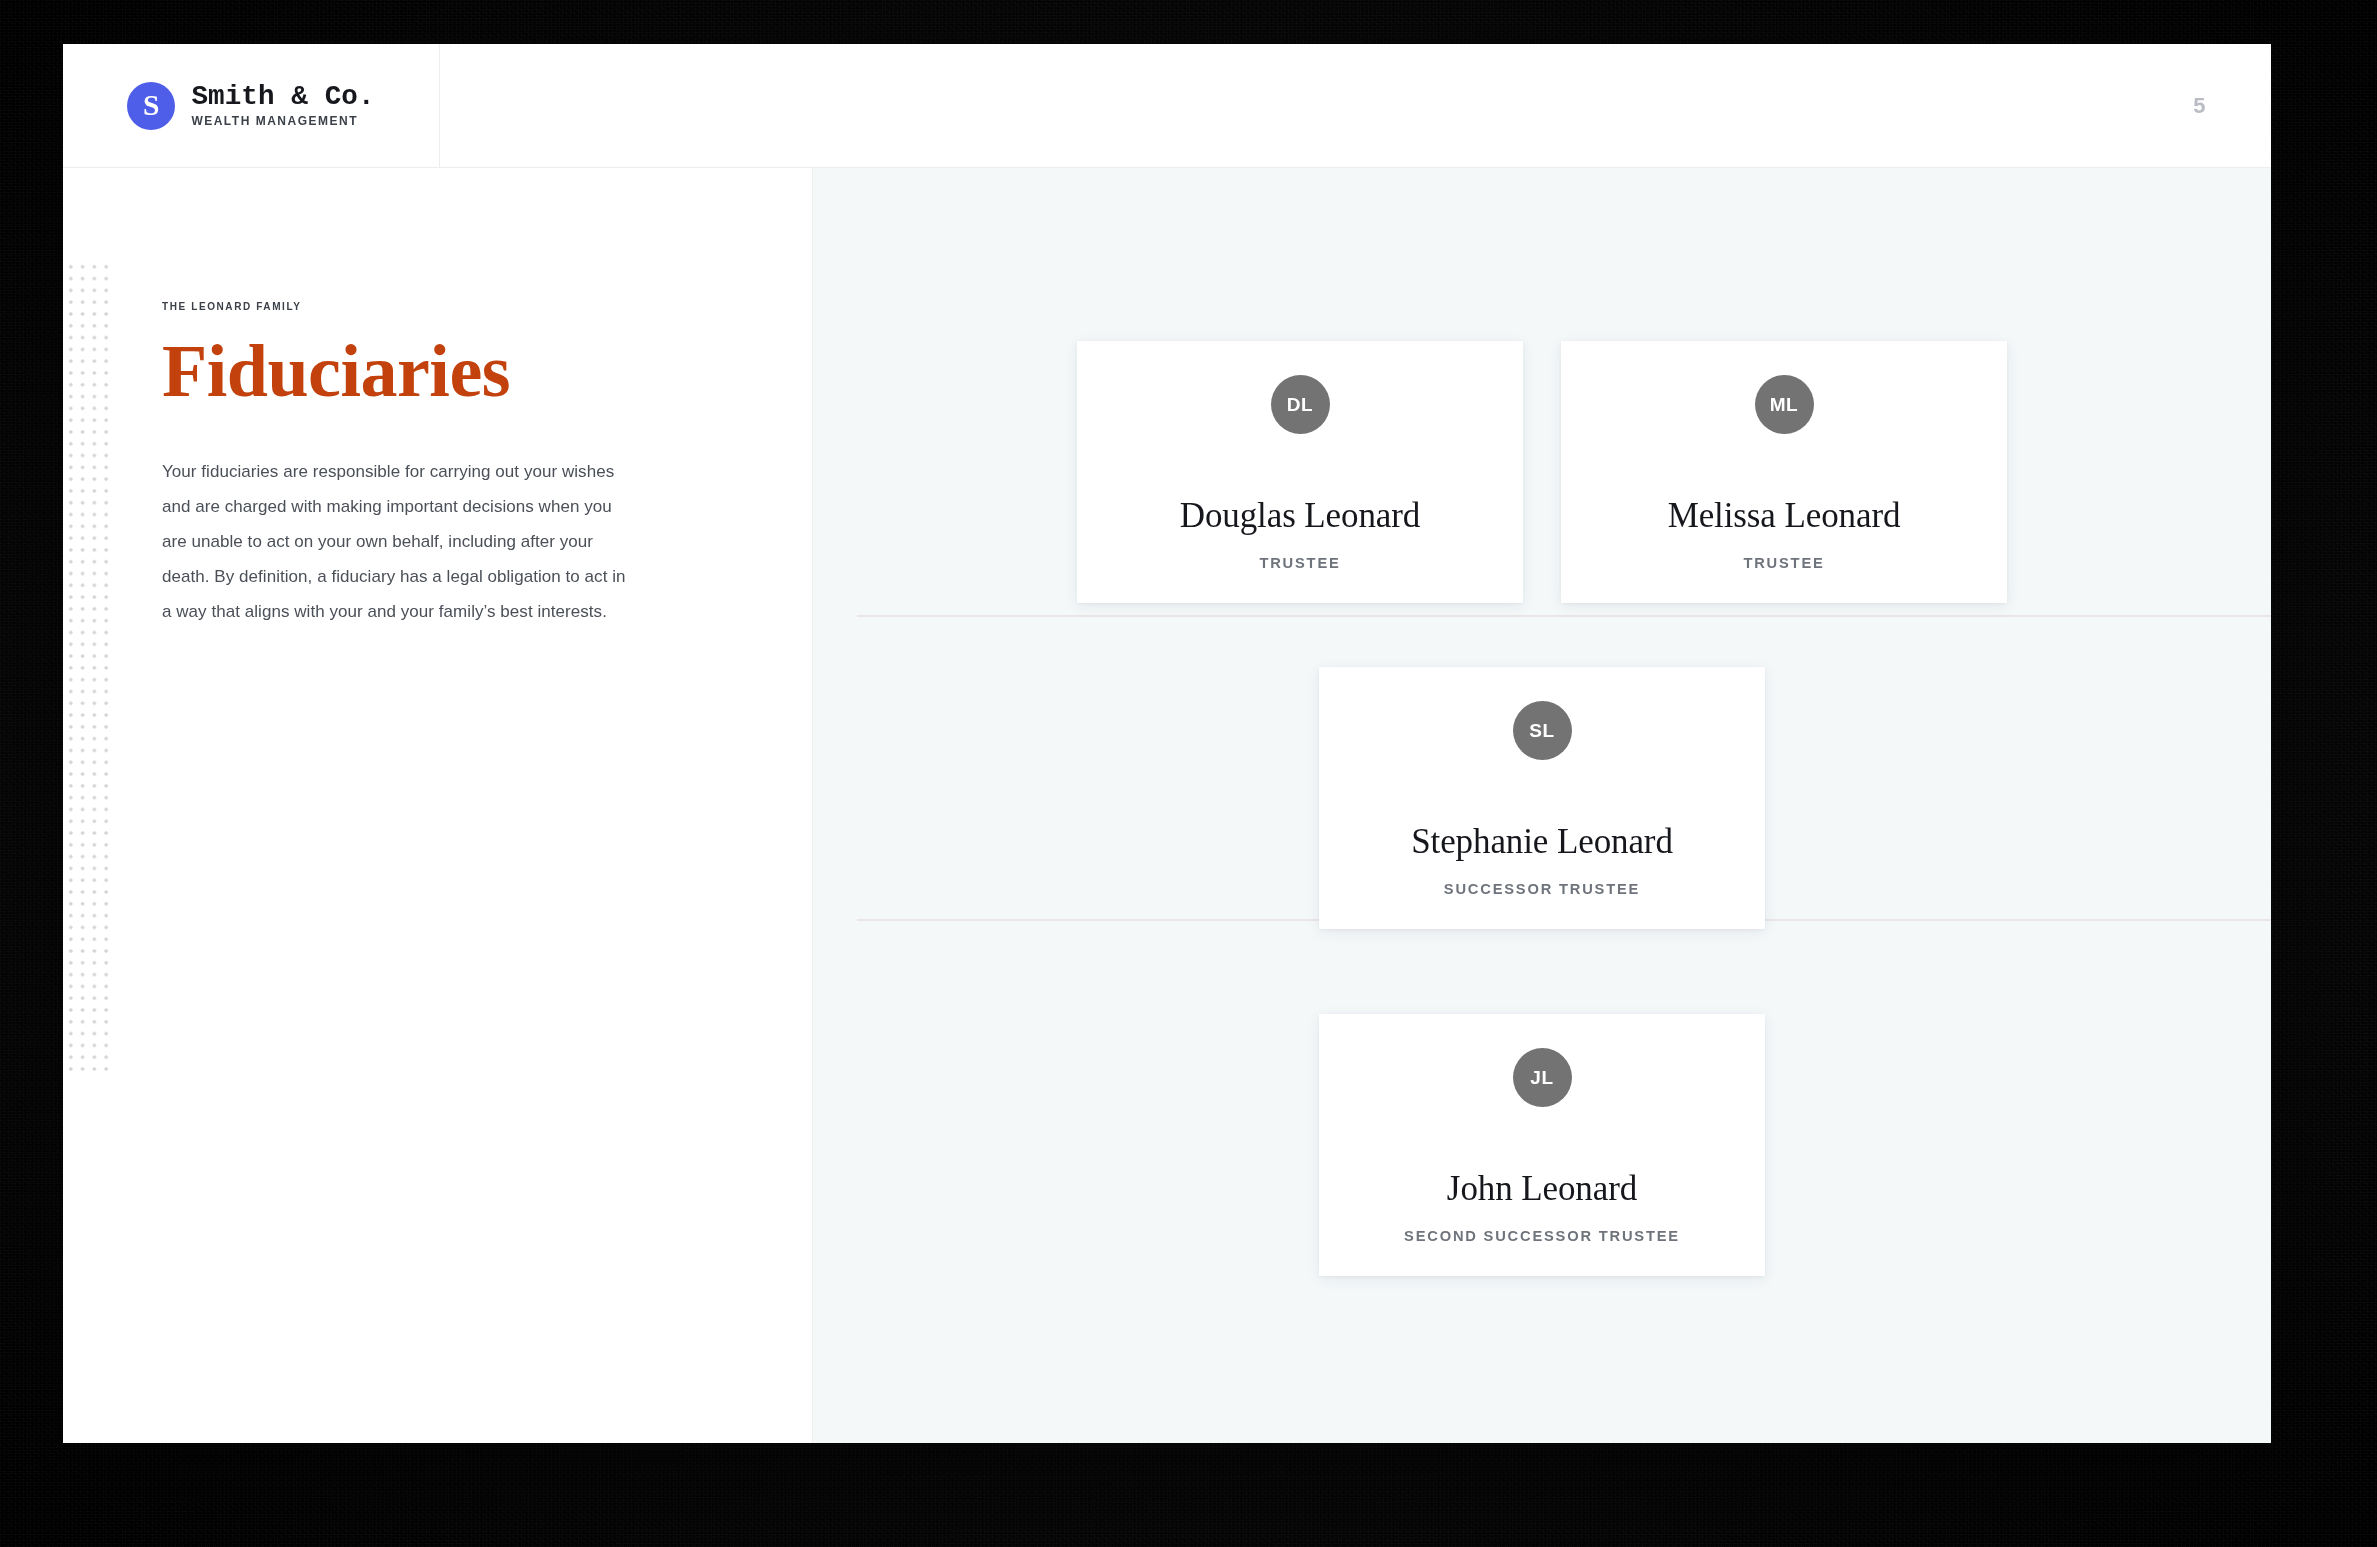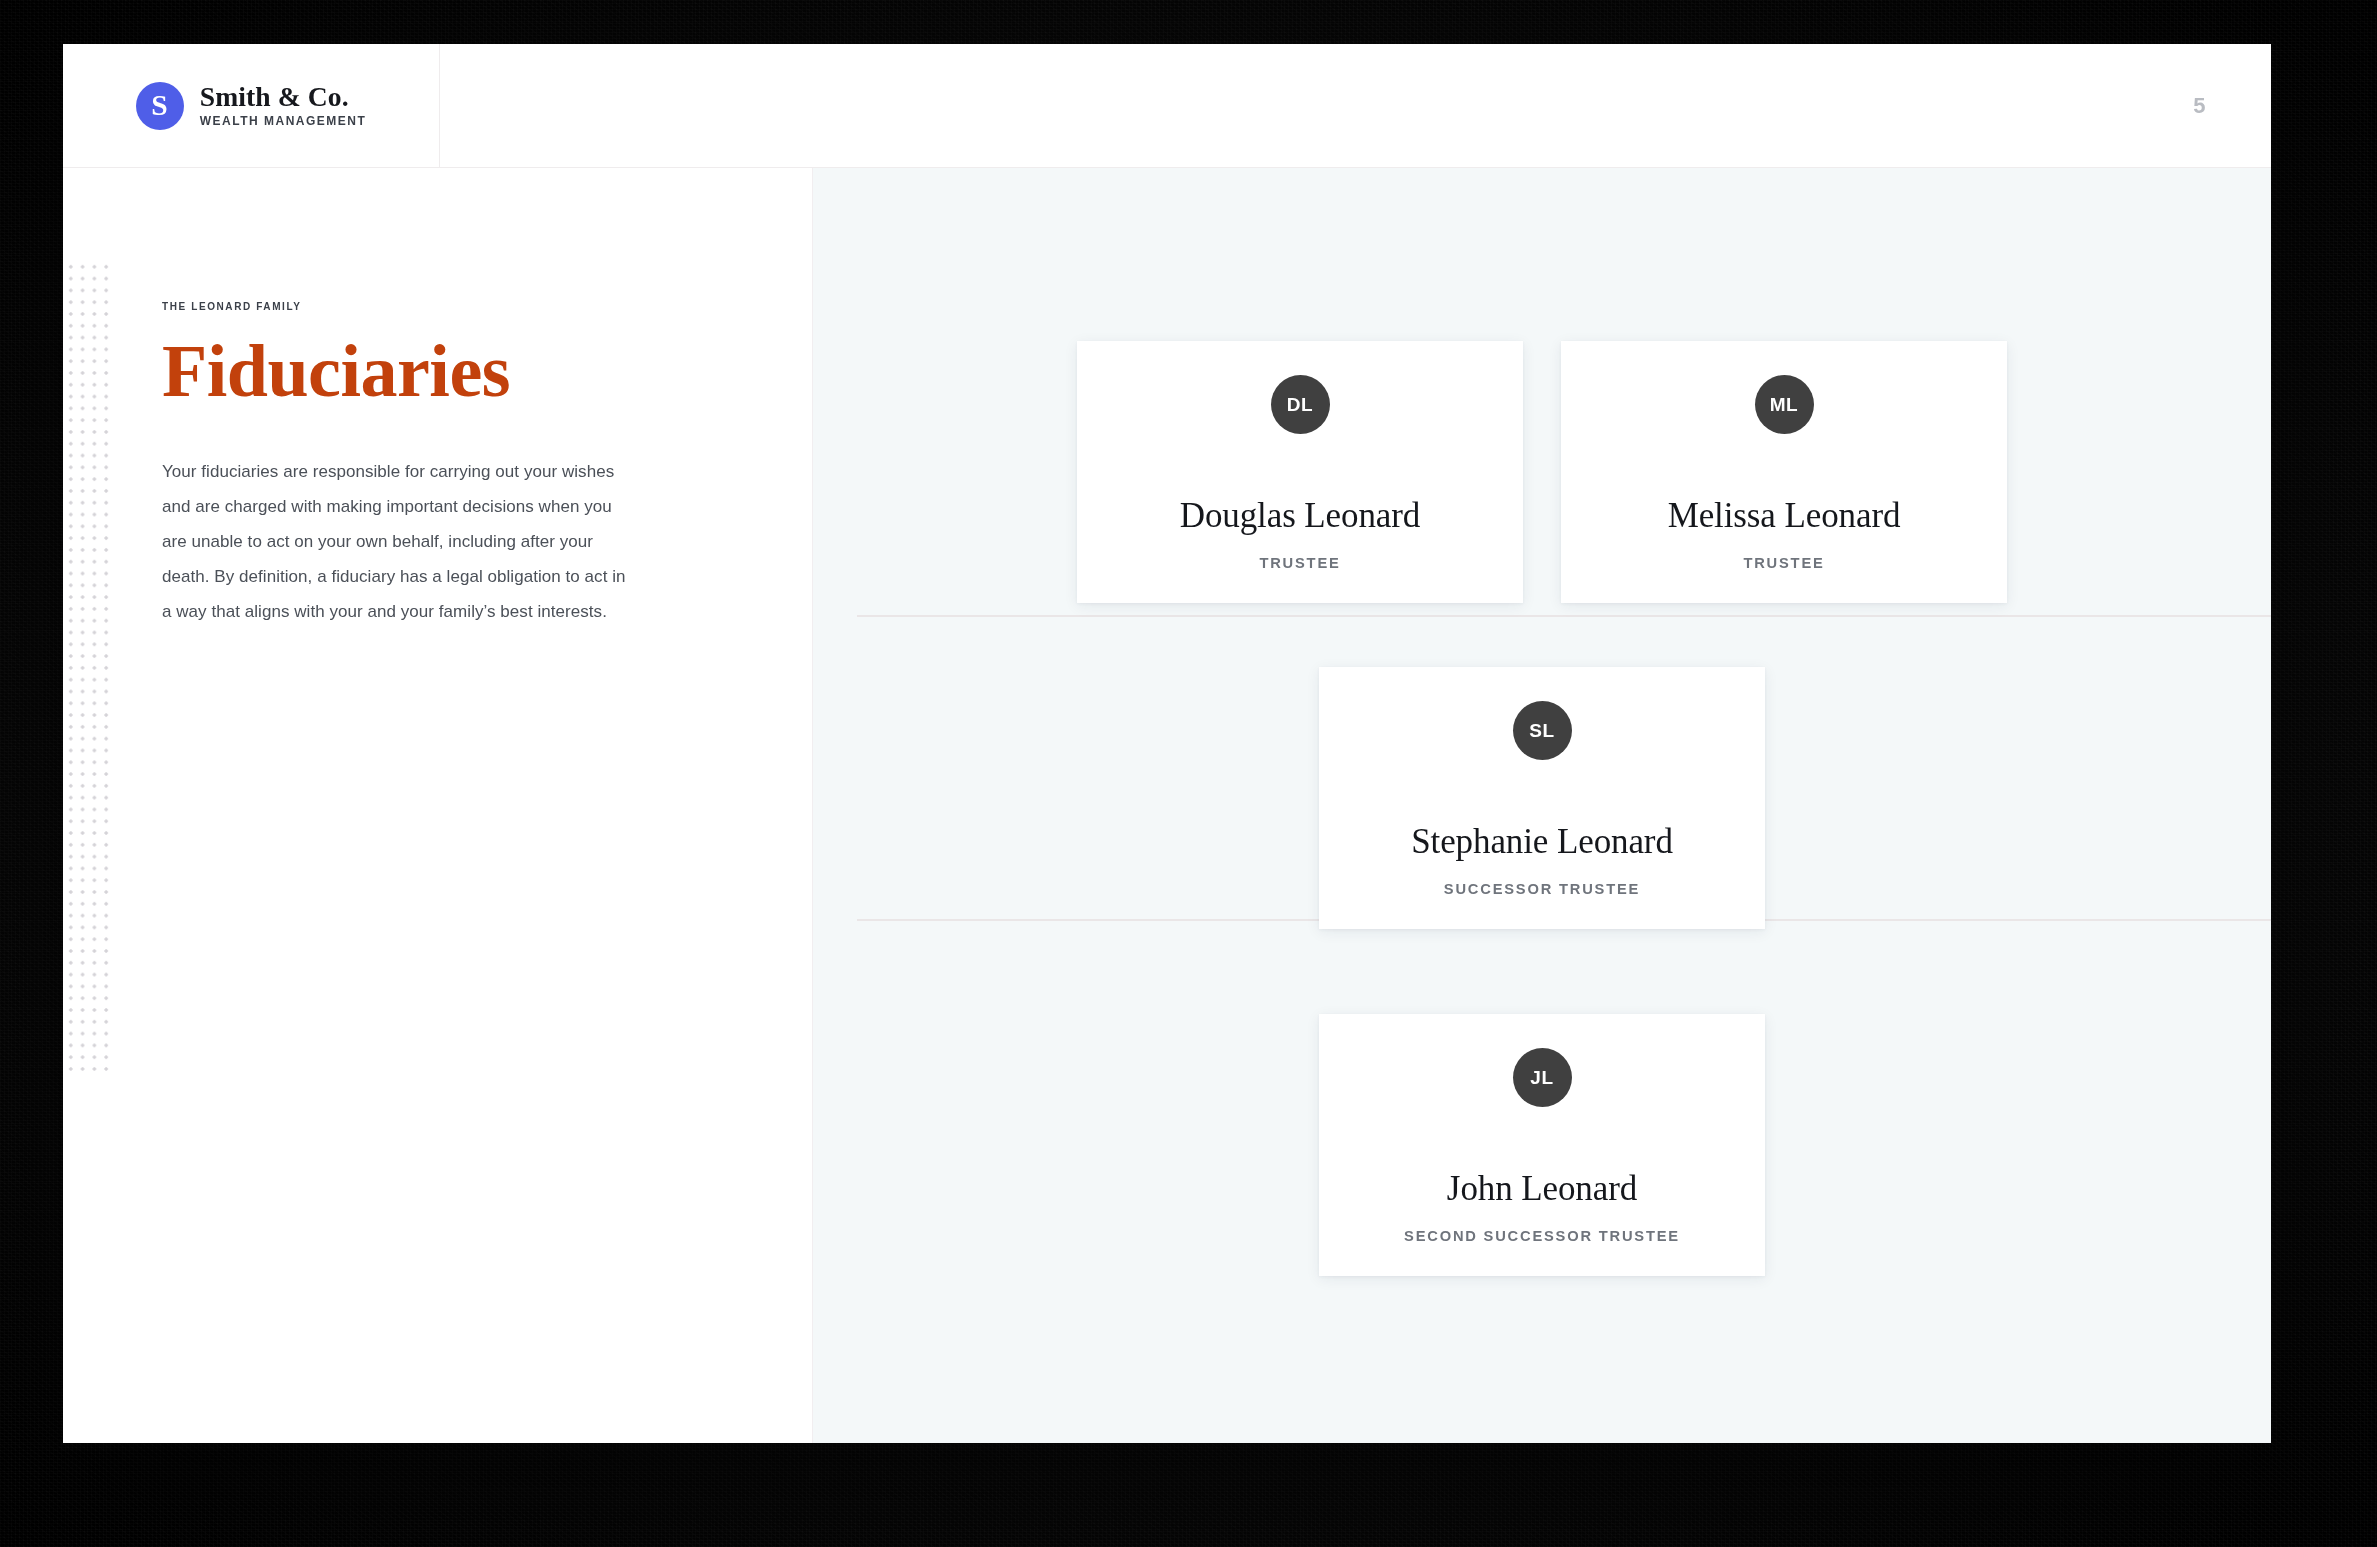--- a/index.html
+++ b/index.html
@@ -84,21 +84,21 @@
     font-family: "Liberation Serif", serif;
     font-size: 29.5px;
     font-weight: 700;
     color: #ffffff;
     line-height: 1;
     letter-spacing: 0.5px;
   }
 
   .brand-text { display: flex; flex-direction: column; gap: 2.9px; }
   .brand-name {
-    font-family: Liberation Serif, serif;
+    font-family: Liberation Mono, monospace;
     font-size: 27.6px;
     font-weight: 700;
     color: #16181d;
     letter-spacing: 0.1px;
     line-height: 1.05;
   }
   .brand-tag {
     font-family: "Liberation Sans", sans-serif;
     font-size: 12px;
     font-weight: 700;
@@ -239,21 +239,21 @@
     padding: 34px 23px 32px;
     display: flex;
     flex-direction: column;
     align-items: center;
   }
 
   .avatar {
     width: 59px;
     height: 59px;
     border-radius: 50%;
-    background: #404040;
+    background: #737373;
     display: flex;
     align-items: center;
     justify-content: center;
     margin-bottom: 40px;
     flex: 0 0 59px;
   }
   .avatar span {
     font-family: "Liberation Sans", sans-serif;
     font-size: 19px;
     font-weight: 700;

